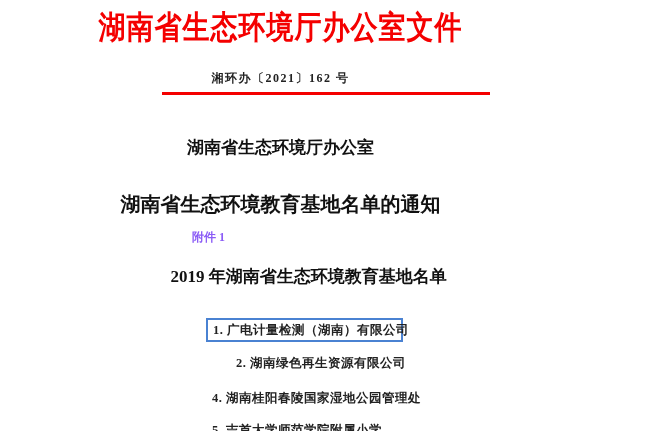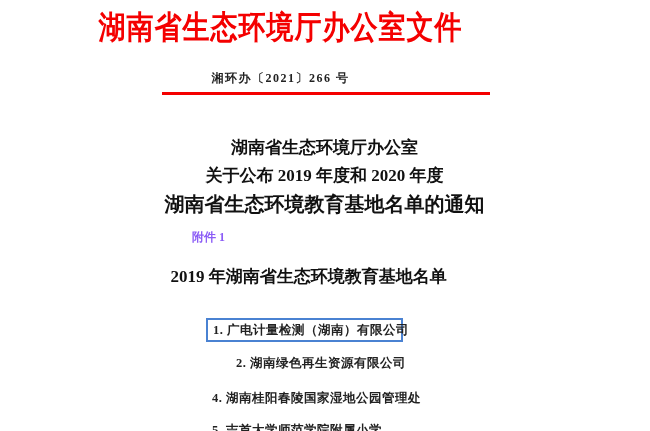--- a/index.html
+++ b/index.html
@@ -50,21 +50,20 @@
     background: #f40000;
   }
   .notice-line {
     position: absolute;
     left: 0;
     width: 100%;
     text-align: center;
     font-weight: bold;
     color: #111111;
     white-space: nowrap;
-    margin-left: 44px;
   }
   .notice-line.l1 { top: 136px; font-size: 17px; }
   .notice-line.l2 { top: 164px; font-size: 17px; }
   .notice-line.l3 { top: 191px; font-size: 20px; }
   .attachment {
     position: absolute;
     top: 229px;
     left: 192px;
     font-size: 12px;
     font-weight: bold;
@@ -107,27 +106,26 @@
   .item-4 { top: 391px; }
   .item-5 { top: 423px; }
 </style>
 </head>
 <body>
 
 <div class="page">
 
   <div class="red-title">湖南省生态环境厅办公室文件</div>
 
-  <div class="doc-number">湘环办〔2021〕266 号</div>
+  <div class="doc-number">湘环办〔2021〕162 号</div>
 
   <div class="red-line"></div>
 
   <div class="notice-line l1">湖南省生态环境厅办公室</div>
 
-  <div class="notice-line l2">关于公布 2019 年度和 2020 年度</div>
 
   <div class="notice-line l3">湖南省生态环境教育基地名单的通知</div>
 
   <div class="attachment">附件 1</div>
 
   <div class="section-title">2019 年湖南省生态环境教育基地名单</div>
 
   <div class="base-list-item item-box">1. 广电计量检测（湖南）有限公司</div>
 
   <div class="base-list-item item-plain item-2">2. 湖南绿色再生资源有限公司</div>

